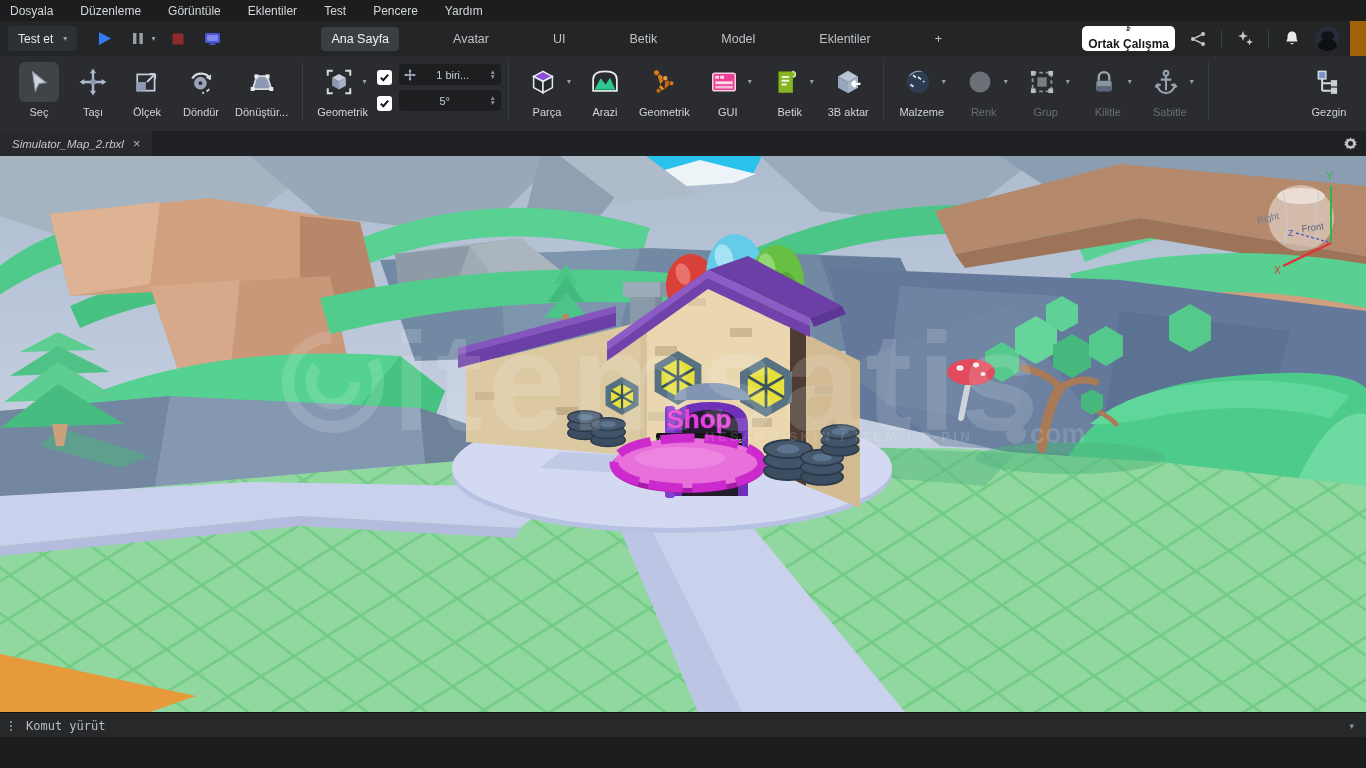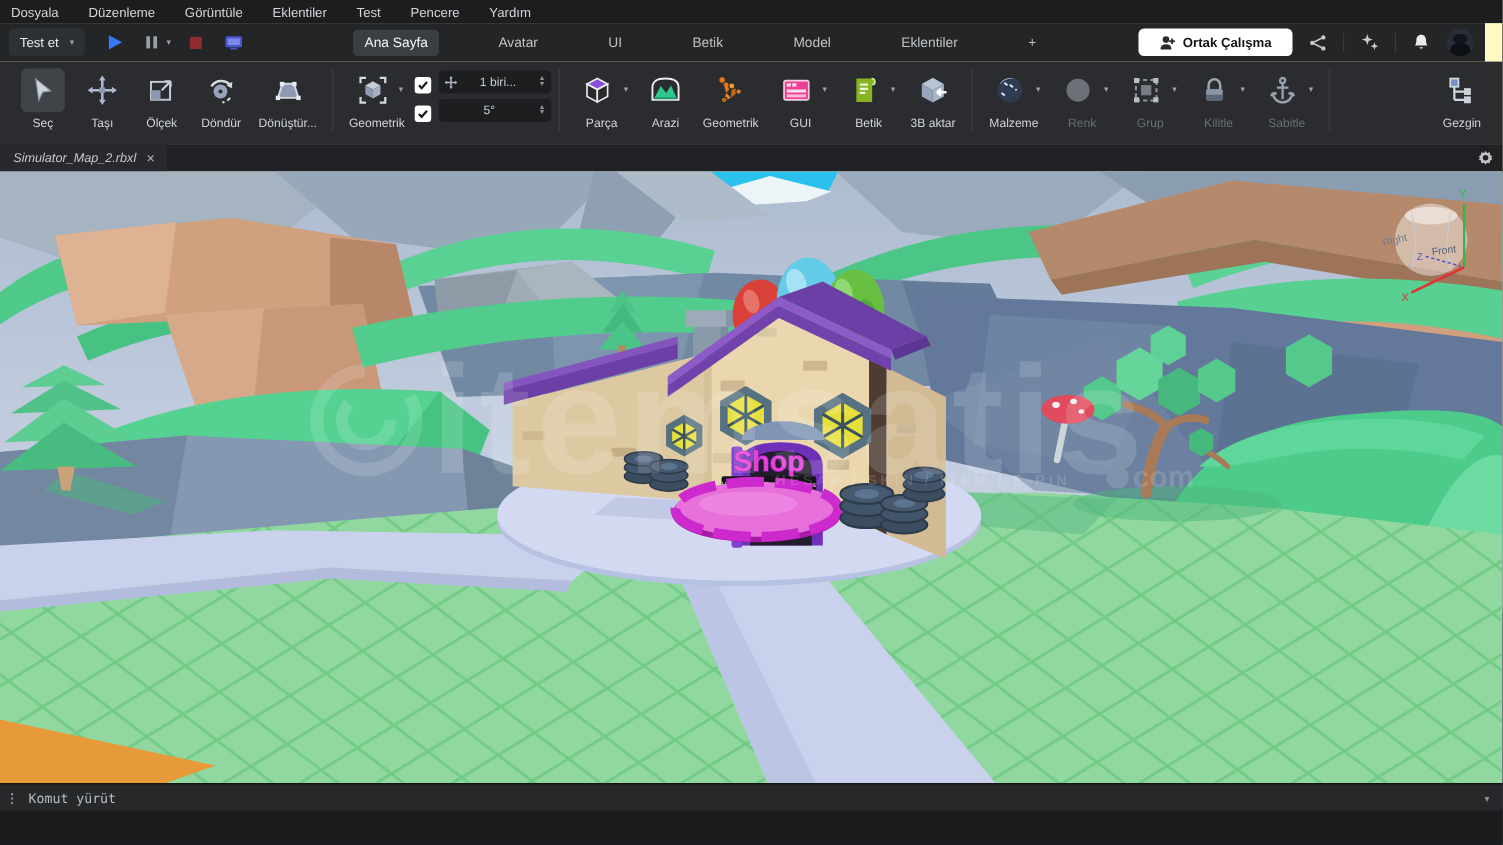--- a/index.html
+++ b/index.html
@@ -1,33 +1,33 @@
 <!DOCTYPE html>
 <html><head>
 <meta charset="utf-8">
 <style>
   html,body{margin:0;padding:0;background:#191b1d;width:1366px;height:768px;overflow:hidden;
     font-family:"Liberation Sans",sans-serif;-webkit-font-smoothing:antialiased;}
-  #app{position:relative;width:1366px;height:557px;background:#fef9c3;}
+  #app{position:relative;width:1366px;height:557px;background:#a16207;}
   
   .menubar{position:absolute;top:0;left:0;right:0;height:21px;background:#1b1d1f;display:flex;
     align-items:center;gap:27px;padding-left:10px;font-size:12px;color:#d4d6d8;}
   .mi{cursor:default;}
   
   .playbar{position:absolute;top:21px;left:0;right:16px;height:35px;background:#232527;display:flex;align-items:center;}
   .testbtn{margin-left:8px;height:25px;background:#2e3134;border-radius:4px;display:flex;align-items:center;
     gap:10px;padding:0 10px;font-size:12px;color:#e8eaec;}
   .pbico{display:flex;align-items:center;justify-content:center;width:26px;height:25px;}
   .caret{font-size:8px;color:#9ba0a5;line-height:1;}
   .ribbontabs{display:flex;align-items:center;gap:44px;margin-left:96px;font-size:12.5px;color:#bfc1c3;}
   .rtab{padding:5px 10px;border-radius:4px;}
   .rtab.active{background:#3b3e42;color:#f2f3f4;}
   .pb-right{margin-left:auto;display:flex;align-items:center;gap:10px;padding-right:10px;}
   .collab{background:#ffffff;color:#141516;height:25px;border-radius:5px;display:flex;align-items:center;
-    gap:6px;padding:0 19px;font-size:12px;font-weight:600;}
+    gap:6px;padding:0 6px;font-size:12px;font-weight:600;flex-direction:column;}
   .vsep{width:1px;height:18px;background:#3b3e41;}
   .avatar{width:25px;height:25px;border-radius:50%;background:#262c38;position:relative;overflow:hidden;}
   .avatar:after{content:"";position:absolute;left:6px;top:5px;width:13px;height:9px;border-radius:50%;background:#11131a;}
   .avatar:before{content:"";position:absolute;left:3px;top:13px;width:19px;height:12px;border-radius:8px 8px 0 0;background:#0d0f14;}
   
   .ribbon{position:absolute;top:56px;left:0;right:0;height:75px;background:#2a2c2f;display:flex;align-items:flex-start;padding-left:12px;}
   .rsep{width:1px;height:58px;background:#3b3e41;margin:6px 7px 0 7px;}
   .rbtn{display:flex;flex-direction:column;align-items:center;padding:4px 7px 0 7px;}
   .irow{height:44px;display:flex;align-items:center;gap:4px;}
   .ricon{width:40px;height:40px;display:flex;align-items:center;justify-content:center;border-radius:6px;}

